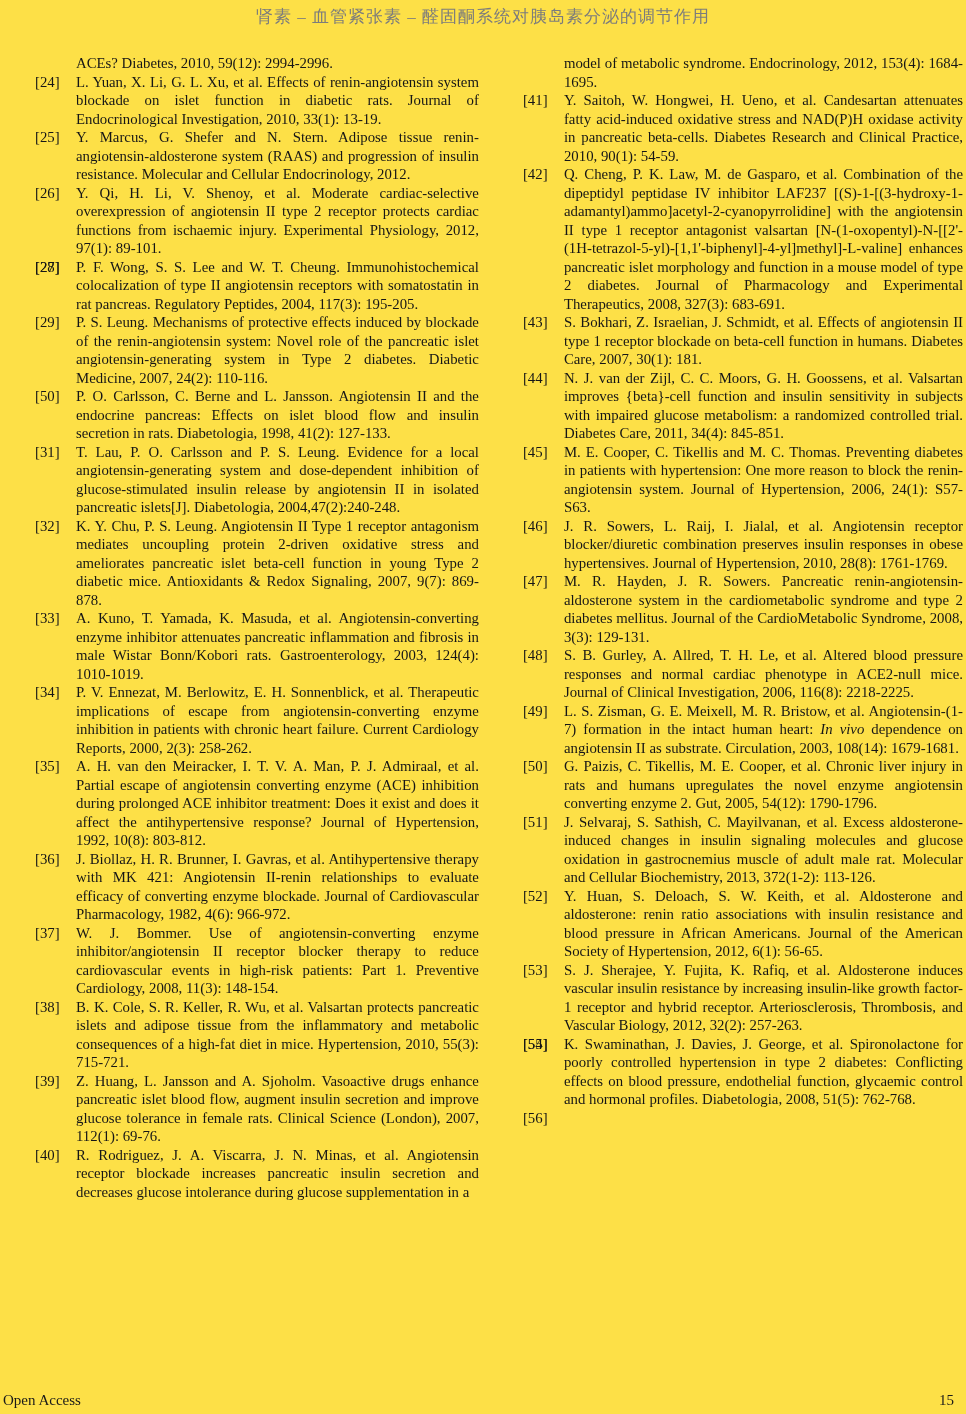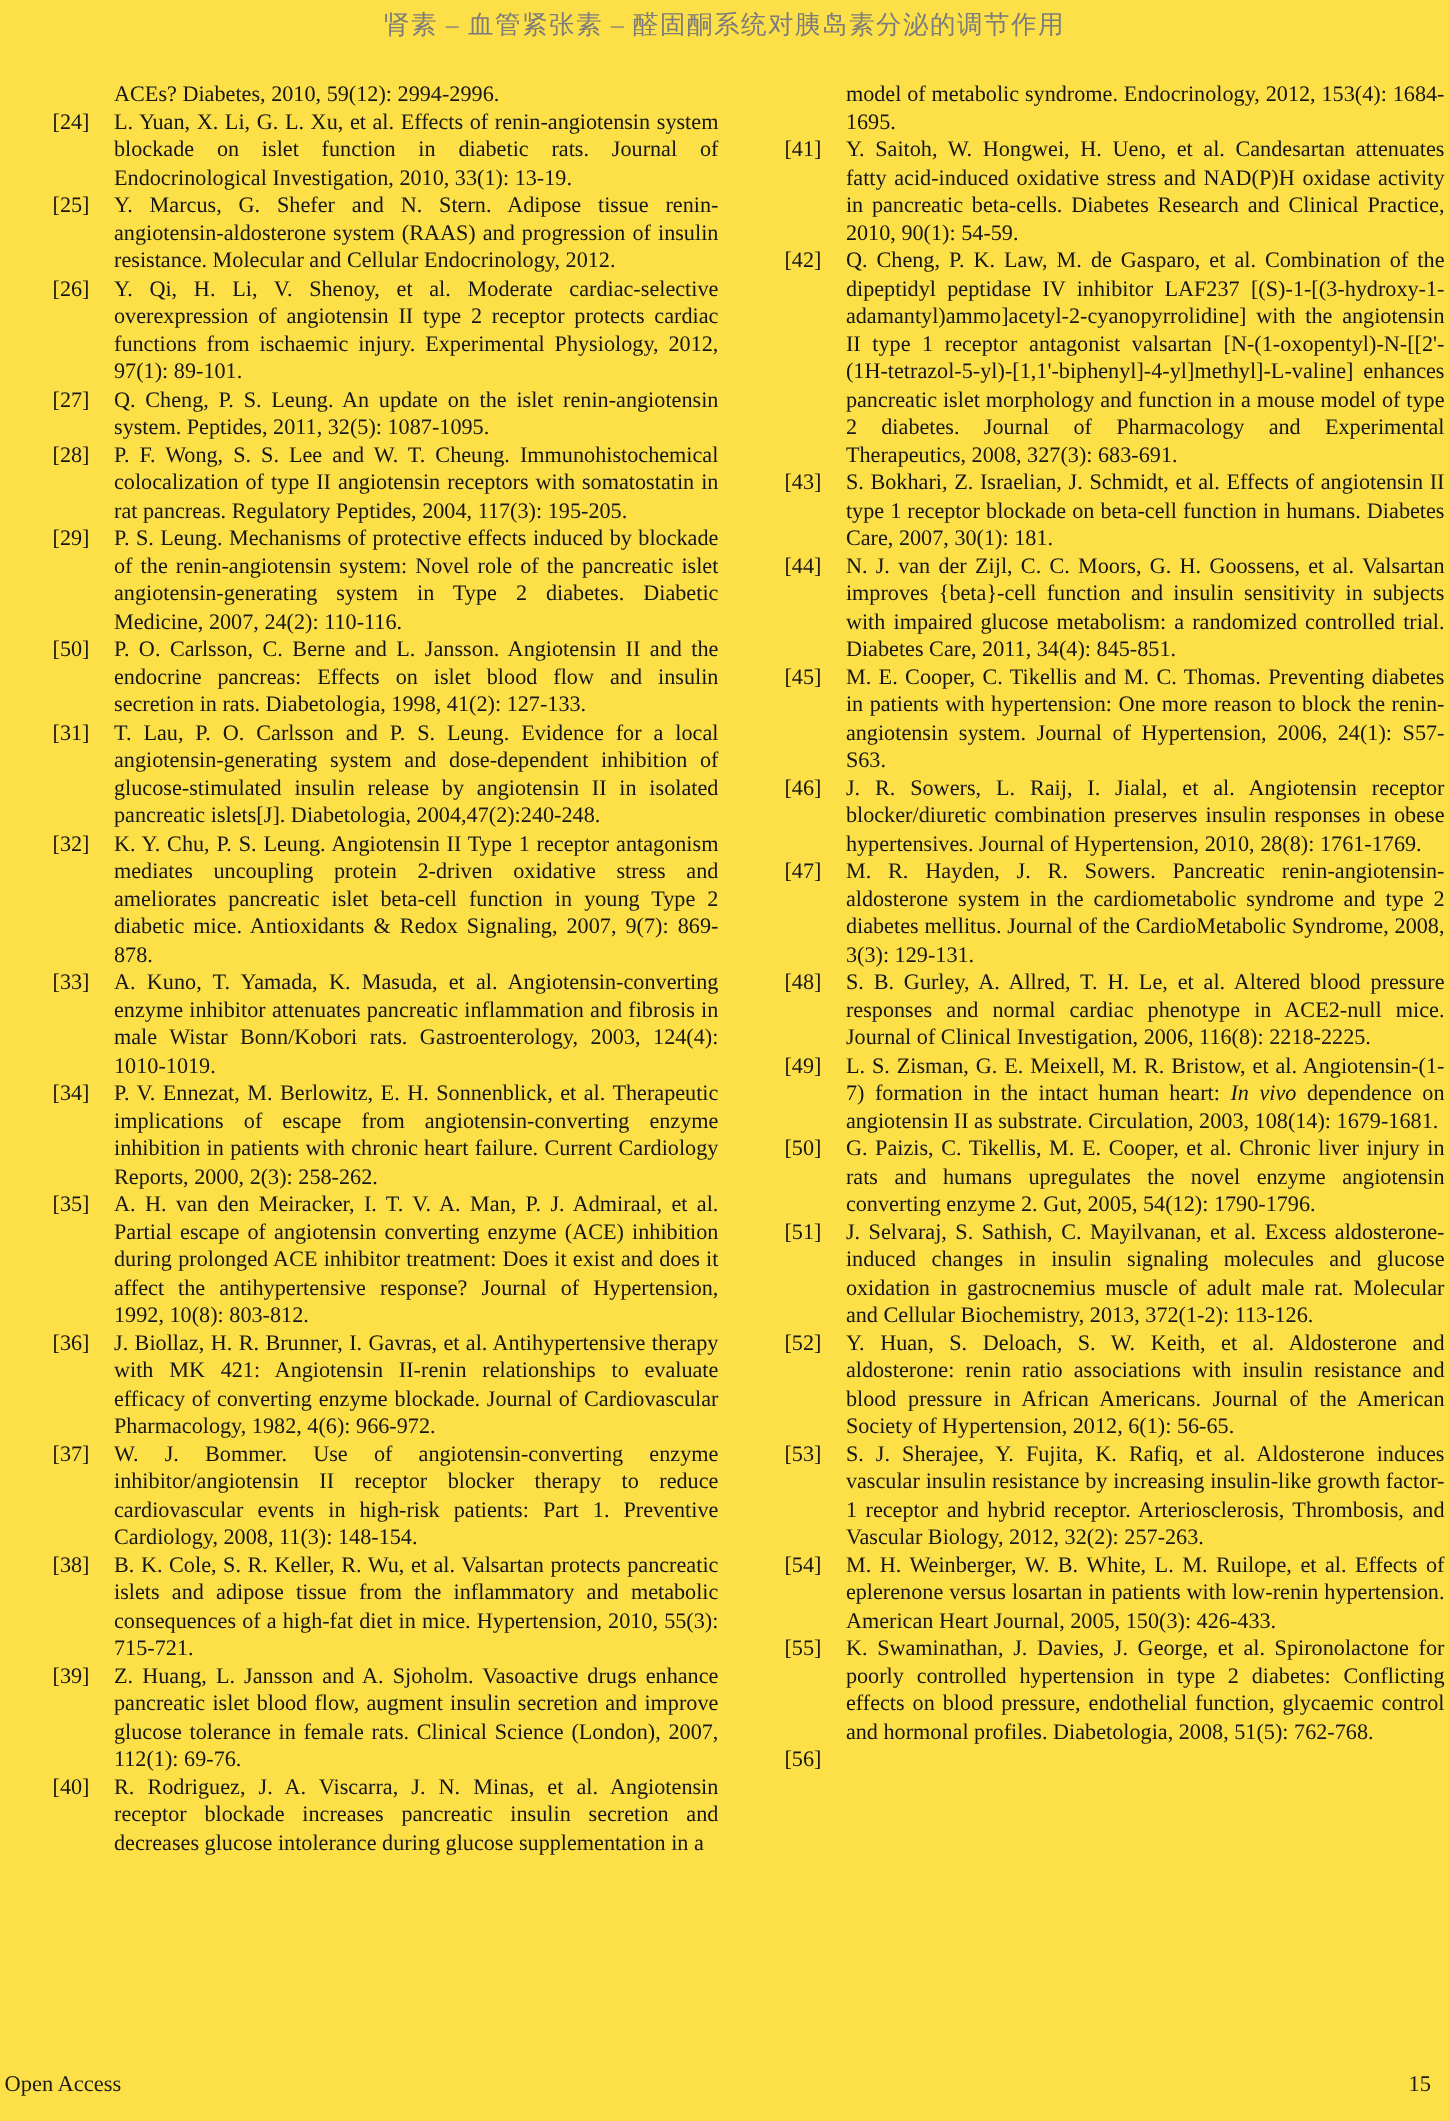--- a/index.html
+++ b/index.html
@@ -53,21 +53,21 @@
     top: 0;
     white-space: nowrap;
   }
   .ref-text .italic {
     font-style: italic;
   }
   .page-footer {
     position: absolute;
     left: 3px;
     right: 12px;
-    bottom: 15px;
+    bottom: 5px;
     display: flex;
     justify-content: space-between;
     align-items: baseline;
     font-size: 15px;
     color: #1a1a1a;
   }
 </style>
 </head>
 <body>
 
@@ -90,21 +90,20 @@
         <div class="ref">
     <span class="ref-num">[25]</span>
     <span class="ref-text"><span>Y. Marcus, G. Shefer and N. Stern. Adipose tissue renin-angiotensin-aldosterone system (RAAS) and progression of insulin resistance. Molecular and Cellular Endocrinology, 2012.</span></span>
   </div>
         <div class="ref">
     <span class="ref-num">[26]</span>
     <span class="ref-text"><span>Y. Qi, H. Li, V. Shenoy, et al. Moderate cardiac-selective overexpression of angiotensin II type 2 receptor protects cardiac functions from ischaemic injury. Experimental Physiology, 2012, 97(1): 89-101.</span></span>
   </div>
         <div class="ref">
     <span class="ref-num">[27]</span>
-    <span class="ref-text"><span>Q. Cheng, P. S. Leung. An update on the islet renin-angiotensin system. Peptides, 2011, 32(5): 1087-1095.</span></span>
   </div>
         <div class="ref">
     <span class="ref-num">[28]</span>
     <span class="ref-text"><span>P. F. Wong, S. S. Lee and W. T. Cheung. Immunohistochemical colocalization of type II angiotensin receptors with somatostatin in rat pancreas. Regulatory Peptides, 2004, 117(3): 195-205.</span></span>
   </div>
         <div class="ref">
     <span class="ref-num">[29]</span>
     <span class="ref-text"><span>P. S. Leung. Mechanisms of protective effects induced by blockade of the renin-angiotensin system: Novel role of the pancreatic islet angiotensin-generating system in Type 2 diabetes. Diabetic Medicine, 2007, 24(2): 110-116.</span></span>
   </div>
         <div class="ref">
@@ -204,21 +203,20 @@
         <div class="ref">
     <span class="ref-num">[52]</span>
     <span class="ref-text"><span>Y. Huan, S. Deloach, S. W. Keith, et al. Aldosterone and aldosterone: renin ratio associations with insulin resistance and blood pressure in African Americans.  Journal of the American Society of Hypertension, 2012, 6(1): 56-65.</span></span>
   </div>
         <div class="ref">
     <span class="ref-num">[53]</span>
     <span class="ref-text"><span>S. J. Sherajee, Y. Fujita, K. Rafiq, et al. Aldosterone induces vascular insulin resistance by increasing insulin-like growth factor-1 receptor and hybrid receptor.  Arteriosclerosis, Thrombosis, and Vascular Biology, 2012, 32(2): 257-263.</span></span>
   </div>
         <div class="ref">
     <span class="ref-num">[54]</span>
-    <span class="ref-text"><span>M. H. Weinberger, W. B. White, L. M. Ruilope, et al. Effects of eplerenone versus losartan in patients with low-renin hypertension. American Heart Journal, 2005, 150(3): 426-433.</span></span>
   </div>
         <div class="ref">
     <span class="ref-num">[55]</span>
     <span class="ref-text"><span>K. Swaminathan, J. Davies, J. George, et al. Spironolactone for poorly controlled hypertension in type 2 diabetes: Conflicting effects on blood pressure, endothelial function, glycaemic control and hormonal profiles. Diabetologia, 2008, 51(5): 762-768.</span></span>
   </div>
         <div class="ref">
     <span class="ref-num">[56]</span>
   </div>
       </div>
   </main>

